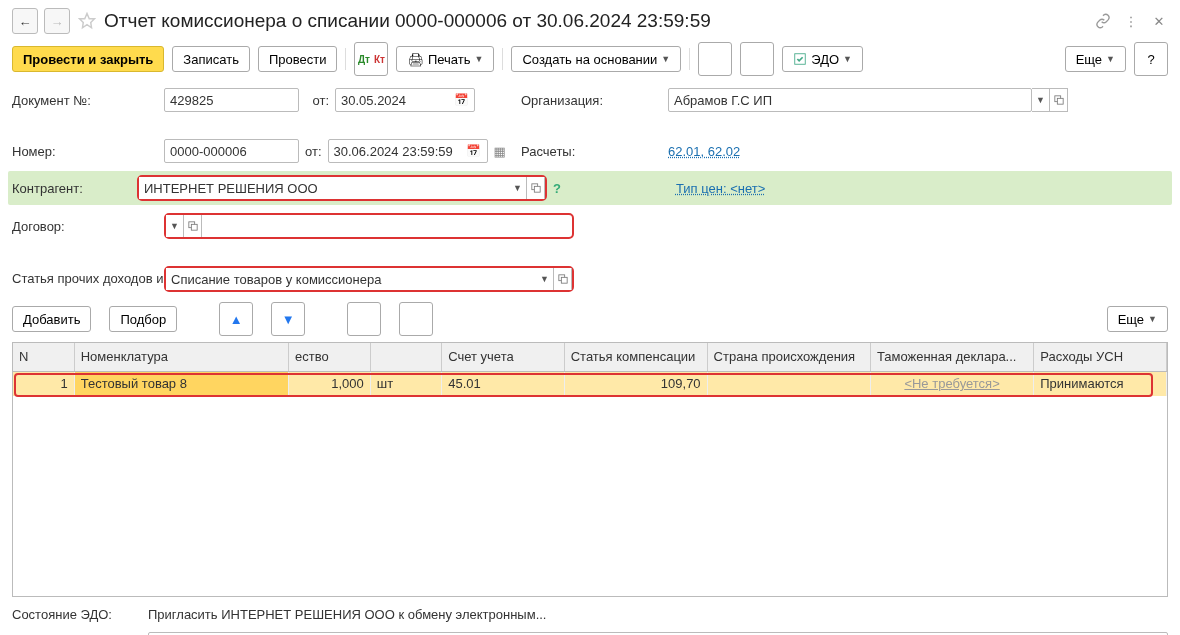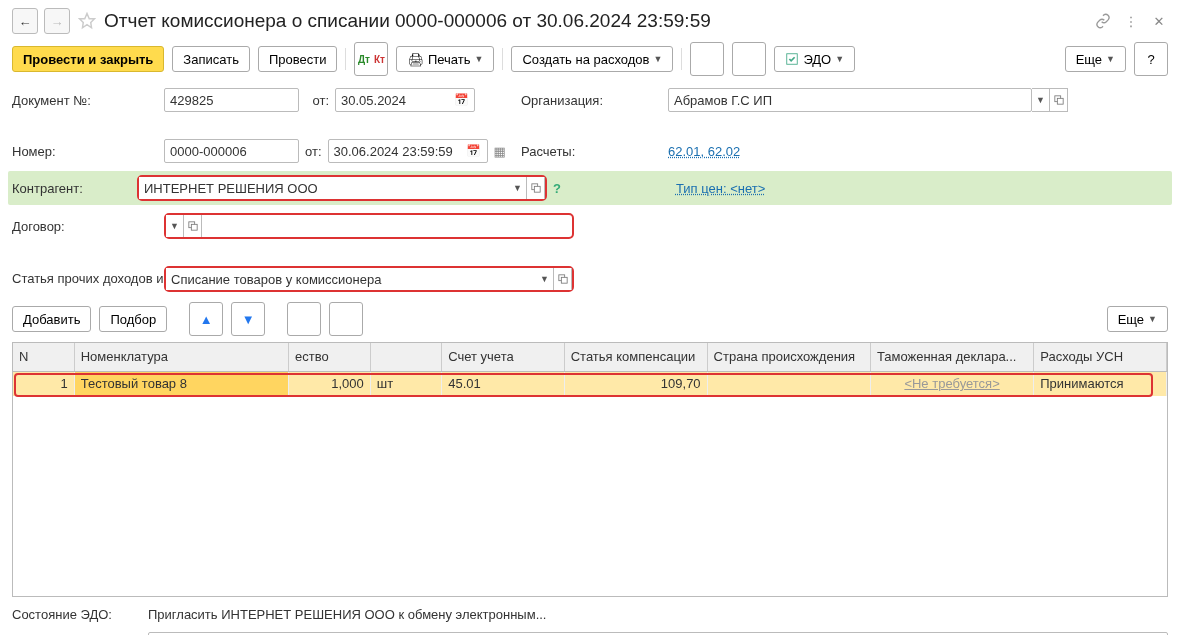--- a/index.html
+++ b/index.html
@@ -34,21 +34,21 @@
   .open-btn svg { width:10px; height:10px; }
   .link { color: #1a6fb0; text-decoration: underline dotted; cursor: pointer; }
   .muted-icon { width: 20px; color: #888; text-align: center; }
 
   .hl-row { background: #d9edc9; margin: 8px -4px; padding: 4px 4px; display: grid; grid-template-columns: 125px auto; align-items:center; border-radius:2px; }
   .red-wrap { border: 2px solid #d33; border-radius: 5px; padding: 0; display:flex; }
   .red-wrap .input { border: none; border-radius:0; height: 22px; }
   .red-wrap .dd-btn, .red-wrap .open-btn { border-top:none; border-bottom:none; height:22px; }
   .q-mark { margin-left: 6px; color: #3a7; font-weight:bold; }
 
-  .sub-toolbar { display: flex; align-items: center; gap: 8px; margin: 10px 0 6px 0; }
+  .sub-toolbar { display: flex; align-items: center; gap: 18px; margin: 10px 0 6px 0; }
 
   .table-wrap { border: 1px solid #bbb; height: 255px; overflow: hidden; position: relative; }
   table { border-collapse: collapse; width: 100%; font-size: 13px; }
   thead th { background: #f0f0f0; border-right: 1px solid #ccc; border-bottom: 1px solid #bbb; padding: 5px 6px; text-align: left; font-weight: normal; color: #333; height: 28px; }
   tbody td { border-right: 1px solid #eee; padding: 4px 6px; height: 24px; }
   tr.sel td { background: #ffe9a8; }
   tr.sel td:nth-child(2) { background: #ffd560; }
   td.num { text-align: right; }
   .gray-link { color: #999; text-decoration: underline; cursor: pointer; }
   .red-row-border { border: 2px solid #d33; position:absolute; left:1px; right:14px; top:30px; height:24px; border-radius:4px; pointer-events:none; }
@@ -102,21 +102,21 @@
         <span style="color:#2a8a2a;font-size:10px;font-weight:bold">Дт</span>
         <span style="color:#c33;font-size:10px;font-weight:bold">Кт</span>
       </button>
     <button class="btn">
       <span>🖨</span>
       <span>Печать</span>
       <span class="caret">▼</span>
     </button>
     <div class="vsep"></div>
     <button class="btn">
-      <span>Создать на расходов</span>
+      <span>Создать на основании</span>
       <span class="caret">▼</span>
     </button>
     <div class="vsep"></div>
     <button class="btn icon-only">
       <svg width="14" height="14" viewBox="0 0 16 16">
           <rect x="1" y="1" width="5" height="5" fill="#4a8" stroke="#277"></rect>
           <rect x="10" y="1" width="5" height="5" fill="#4a8" stroke="#277"></rect>
           <rect x="5" y="10" width="5" height="5" fill="#4a8" stroke="#277"></rect>
           <line x1="3" y1="6" x2="8" y2="10" stroke="#277"></line>
           <line x1="12" y1="6" x2="8" y2="10" stroke="#277"></line>

